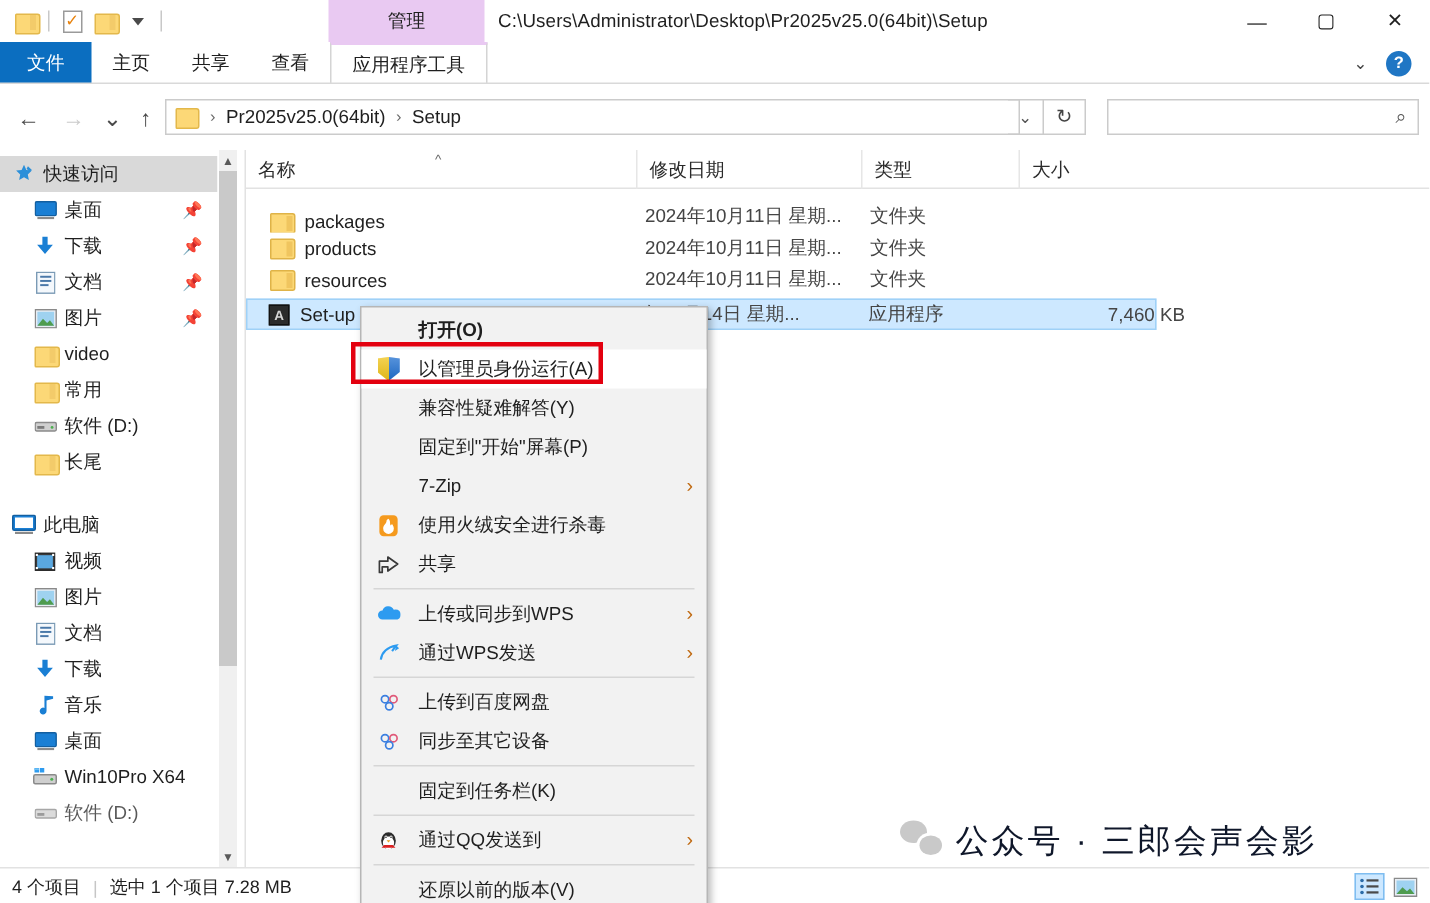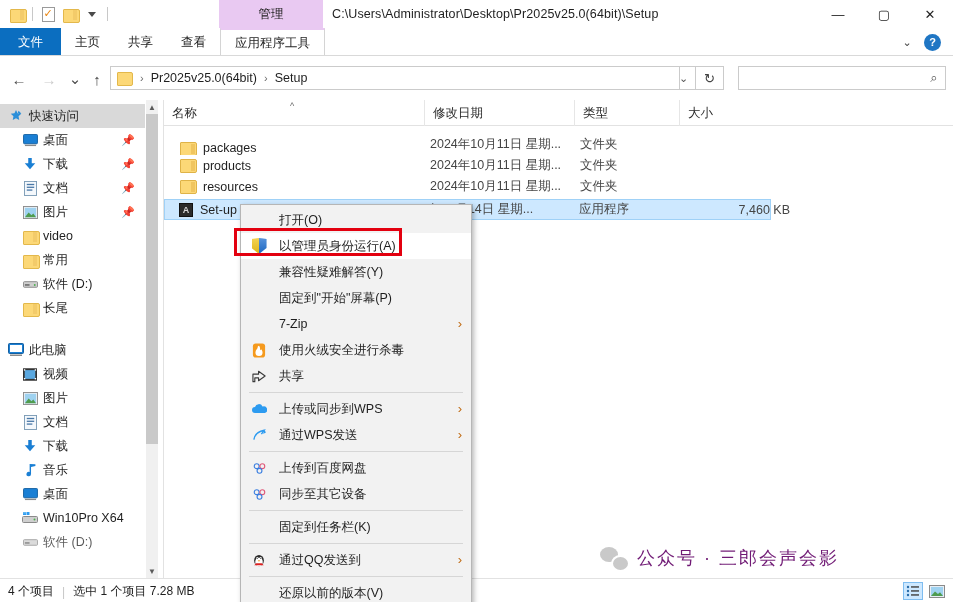--- a/index.html
+++ b/index.html
@@ -126,21 +126,21 @@
   .muted { color:#454545; }
 
   
   .ctxmenu {
     position:absolute; left:240px; top:204px; width:232px;
     background:#f2f2f2; border:1px solid #b6b6b6;
     box-shadow:2px 2px 5px rgba(0,0,0,0.28);
     padding:2px 0; z-index:50;
   }
   .mi { position:relative; height:26px; display:flex; align-items:center; font-size:12.5px; color:#1f1f1f; padding-left:38px; padding-right:20px; white-space:nowrap;}
-  .mi.bold { font-weight:normal; }
+  .mi.bold { font-weight:bold; }
   .mi .mico { position:absolute; left:10px; top:5px; width:16px; height:16px; display:flex; align-items:center; justify-content:center;}
   .mi .arrow { position:absolute; right:9px; top:5px; color:#c06a12; font-size:13px; }
   .msep { height:1px; background:#d6d6d6; margin:3px 8px 3px 8px; }
   .mi.highlight-row { background:#ffffff; }
 
   .redbox {
     position:absolute; left:234px; top:228px; width:168px; height:28px;
     border:3px solid #e3000f; z-index:60; pointer-events:none;
   }
 
@@ -162,21 +162,21 @@
   .statusbar { position:absolute; left:0; top:578px; width:953px; height:32px; background:#fff; border-top:1px solid #e2e2e2;}
   .status-txt { position:absolute; left:8px; top:4px; font-size:12px; color:#1f1f1f; display:flex; align-items:center; gap:8px;}
   .status-sep { color:#c6c6c6; }
   .viewbtns { position:absolute; right:6px; top:3px; display:flex; gap:4px; }
   .vbtn { width:20px;height:18px; display:flex;align-items:center;justify-content:center; }
   .vbtn.active { background:#cde8ff; border:1px solid #7fbdf0; }
 
   
   .watermark {
     position:absolute; left:600px; top:546px; display:flex; align-items:flex-start; gap:9px;
-    color:#701a75; font-size:18px; letter-spacing:2px; z-index:5; user-select:none;
+    color:#0f172a; font-size:22px; letter-spacing:2px; z-index:5; user-select:none;
   }
   .wechat { width:28px; height:24px; position:relative; }
   .wechat:before{ content:""; position:absolute; left:0; top:1px; width:18px;height:15px;border-radius:50% 50% 45% 50%; background:#c9c9c9;}
   .wechat:after{ content:""; position:absolute; right:0; bottom:0; width:15px;height:13px;border-radius:50%; background:#c9c9c9; box-shadow:0 0 0 2px #fff;}
 </style>
 </head>
 <body>
 
 <div id="app">
 

